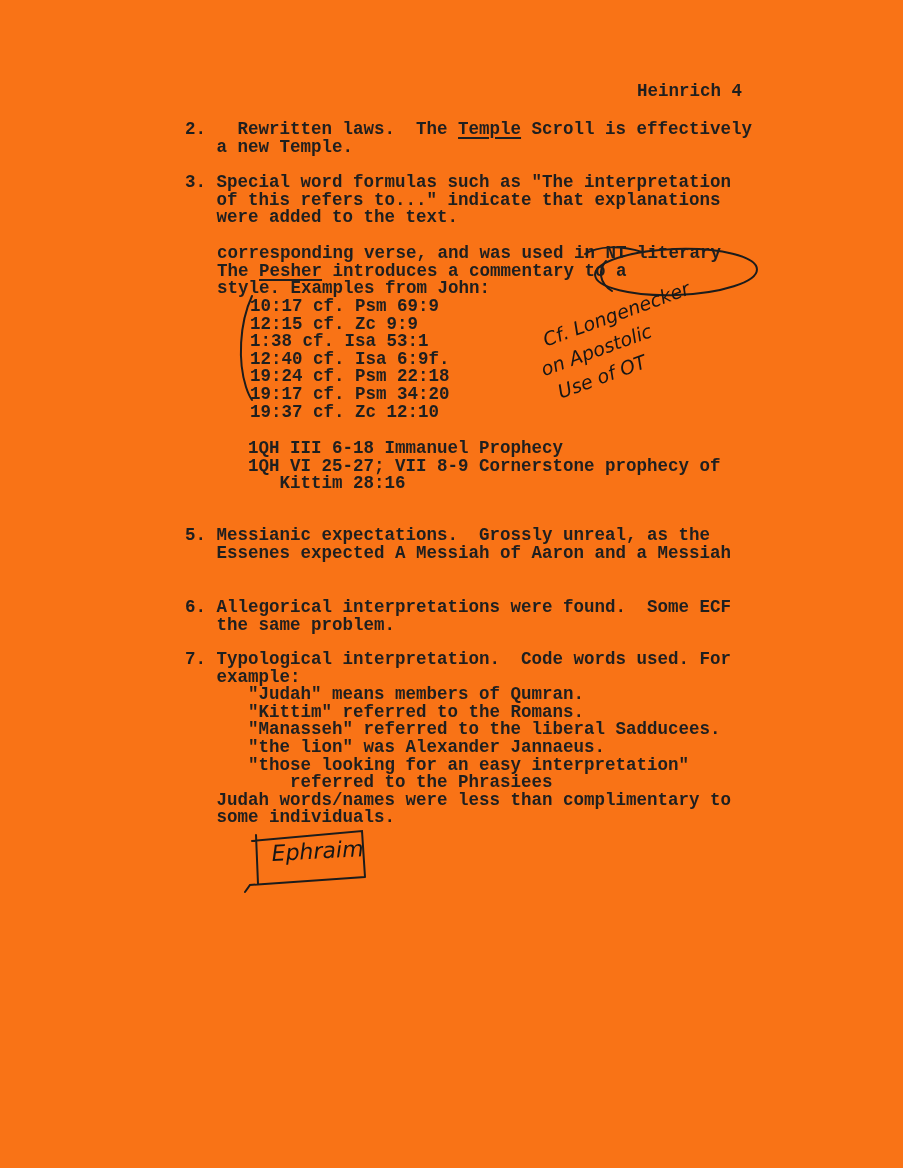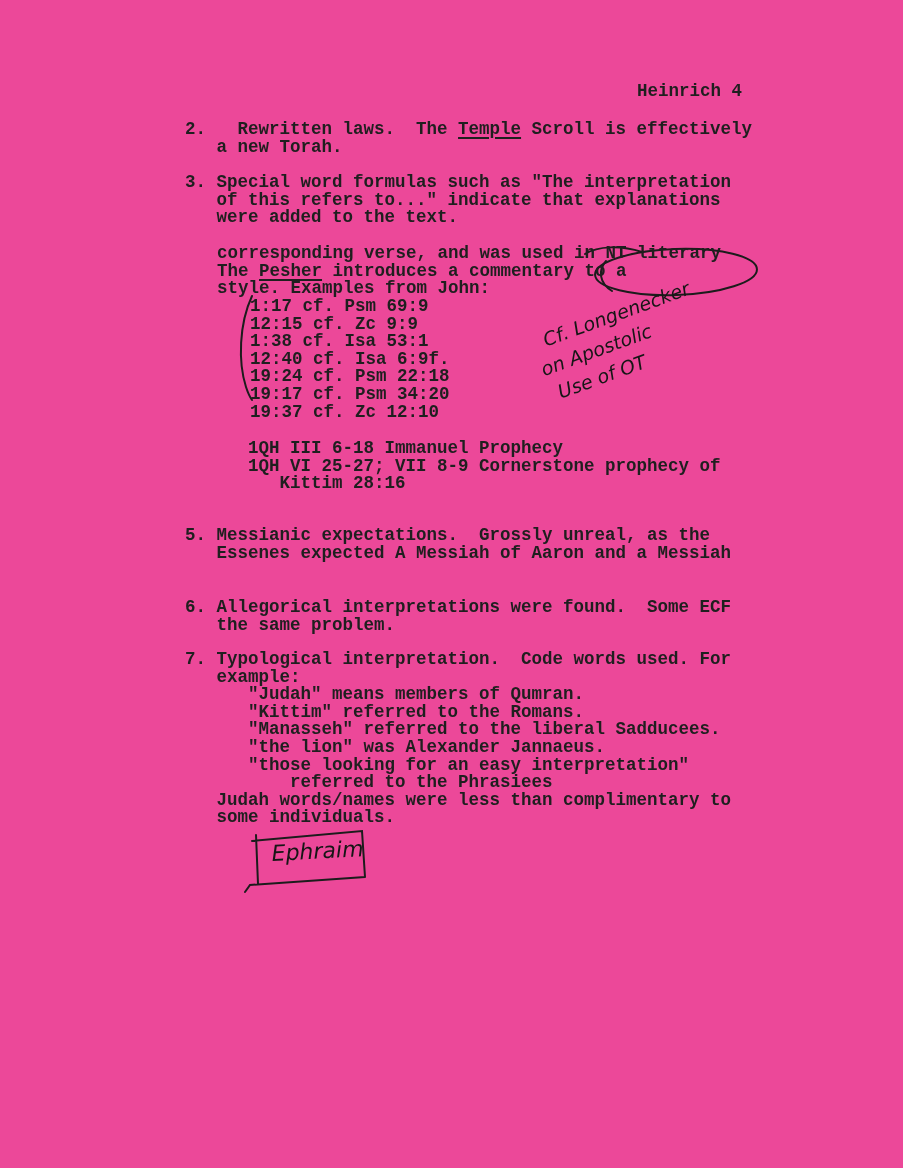--- a/index.html
+++ b/index.html
@@ -4,21 +4,21 @@
 <style>
   html, body {
     margin: 0;
     padding: 0;
     background: #ffffff;
   }
   .page {
     position: relative;
     width: 903px;
     height: 1168px;
-    background: #ec4899;
+    background: #f97316;
     overflow: hidden;
     font-family: "Liberation Mono", "DejaVu Sans Mono", monospace;
   }
   .block {
     position: absolute;
   }
   .tline {
     white-space: pre;
     font-size: 17.5px;
     line-height: 17.6px;
@@ -87,37 +87,37 @@
 
     <path d="M256,835 L258,884 M252,841 L362,831 L365,877 M365,877 L250,885 L245,892"></path>
   </svg>
 
   <div class="block" style="left:637px; top:83px;">
     <div class="tline">Heinrich 4</div>
   </div>
 
   <div class="block" style="left:185px; top:121px;">
     <div class="tline"><span>2.   Rewritten laws.  The </span><span class="u">Temple</span><span> Scroll is effectively</span></div>
-    <div class="tline">   a new Torah.</div>
+    <div class="tline">   a new Temple.</div>
   </div>
 
   <div class="block" style="left:185px; top:174px;">
     <div class="tline">3. Special word formulas such as "The interpretation</div>
     <div class="tline">   of this refers to..." indicate that explanations</div>
     <div class="tline">   were added to the text.</div>
   </div>
 
   <div class="block" style="left:217px; top:245px;">
     <div class="tline">corresponding verse, and was used in NT literary</div>
     <div class="tline"><span>The </span><span class="u">Pesher</span><span> introduces a commentary to a</span></div>
     <div class="tline">style. Examples from John:</div>
   </div>
 
   <div class="block" style="left:250px; top:298px;">
-    <div class="tline">1:17 cf. Psm 69:9</div>
+    <div class="tline">10:17 cf. Psm 69:9</div>
     <div class="tline">12:15 cf. Zc 9:9</div>
     <div class="tline">1:38 cf. Isa 53:1</div>
     <div class="tline">12:40 cf. Isa 6:9f.</div>
     <div class="tline">19:24 cf. Psm 22:18</div>
     <div class="tline">19:17 cf. Psm 34:20</div>
     <div class="tline">19:37 cf. Zc 12:10</div>
   </div>
 
   <div class="hand margin-note">
     <div class="nl1">Cf. Longenecker</div>

